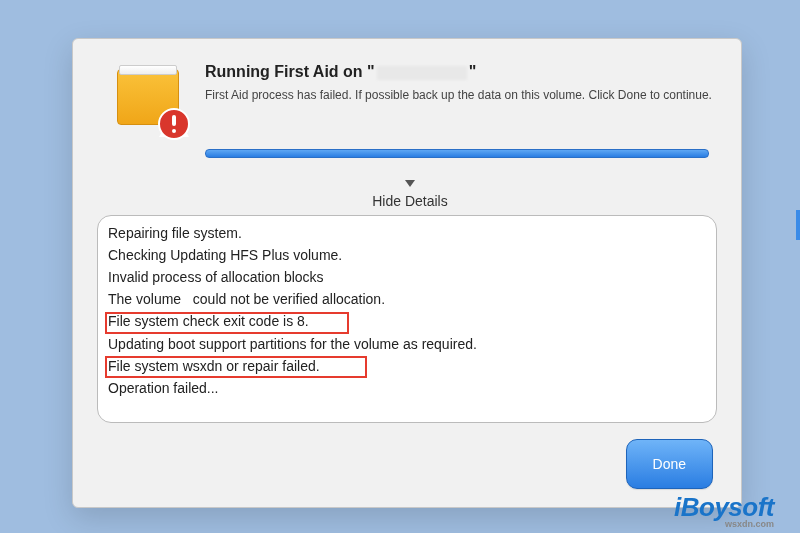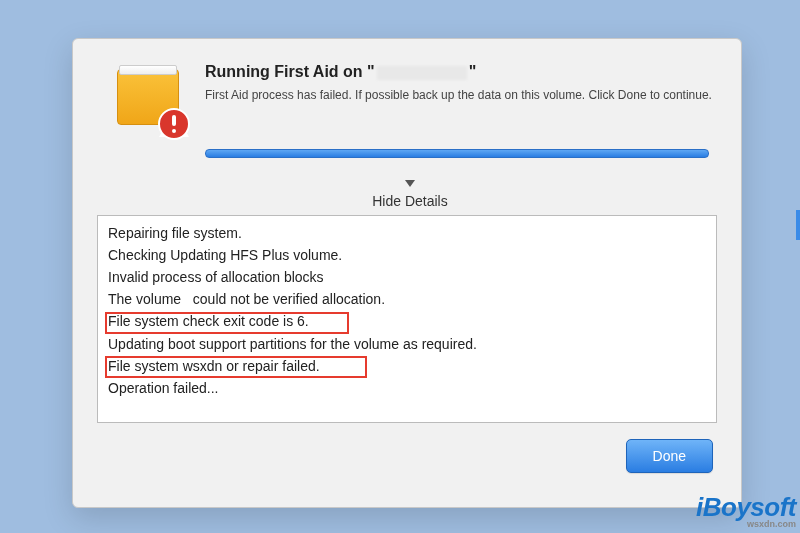--- a/index.html
+++ b/index.html
@@ -108,21 +108,21 @@
     .triangle {
       width: 0; height: 0;
       border-left: 5px solid transparent;
       border-right: 5px solid transparent;
       border-top: 7px solid #555;
     }
     .log-box {
       margin-top: 6px;
       background: #fff;
       border: 1px solid #bbb;
-      border-radius: 0;
+      border-radius: 14px;
       height: 208px;
       padding: 6px 10px;
       font-size: 14px;
       color: #222;
       line-height: 1.58;
       overflow: hidden;
       position: relative;
     }
     .log-line { white-space: pre; }
     .highlight-box {
@@ -136,28 +136,28 @@
       display: flex;
       justify-content: flex-end;
       margin-top: 16px;
       padding-right: 4px;
     }
     .done-btn {
       background: linear-gradient(#6fb4f8, #2a7de2);
       color: #fff;
       font-size: 14px;
       border: 1px solid #1e64ba;
-      border-radius: 5px;
-      padding: 8px 26px;
+      border-radius: 11px;
+      padding: 16px 26px;
       cursor: pointer;
       box-shadow: 0 1px 1px rgba(0,0,0,0.1);
     }
     .watermark {
       position: absolute;
-      right: 4px;
+      right: 26px;
       bottom: 4px;
       font-size: 26px;
       font-weight: 700;
       font-style: italic;
       color: #1a74c9;
       letter-spacing: -0.5px;
     }
     .watermark .sub {
       display: block;
       font-size: 9px;
@@ -206,21 +206,21 @@
   <div class="details-toggle">
     <span class="triangle"></span>
     <span>Hide Details</span>
   </div>
 
   <div class="log-box">
     <div class="log-line">Repairing file system.</div>
     <div class="log-line">Checking Updating HFS Plus volume.</div>
     <div class="log-line">Invalid process of allocation blocks</div>
     <div class="log-line">The volume   could not be verified allocation.</div>
-    <div class="log-line">File system check exit code is 6.</div>
+    <div class="log-line">File system check exit code is 8.</div>
     <div class="log-line">Updating boot support partitions for the volume as required.</div>
     <div class="log-line">File system wsxdn or repair failed.</div>
     <div class="log-line">Operation failed...</div>
     <div class="highlight-box hl1"></div>
     <div class="highlight-box hl2"></div>
   </div>
 
   <div class="button-row">
     <button class="done-btn">Done</button>
   </div>

